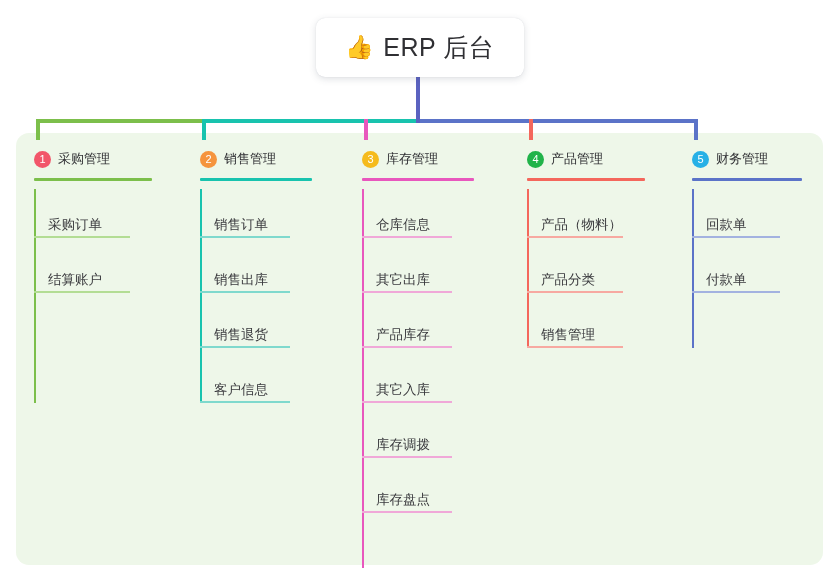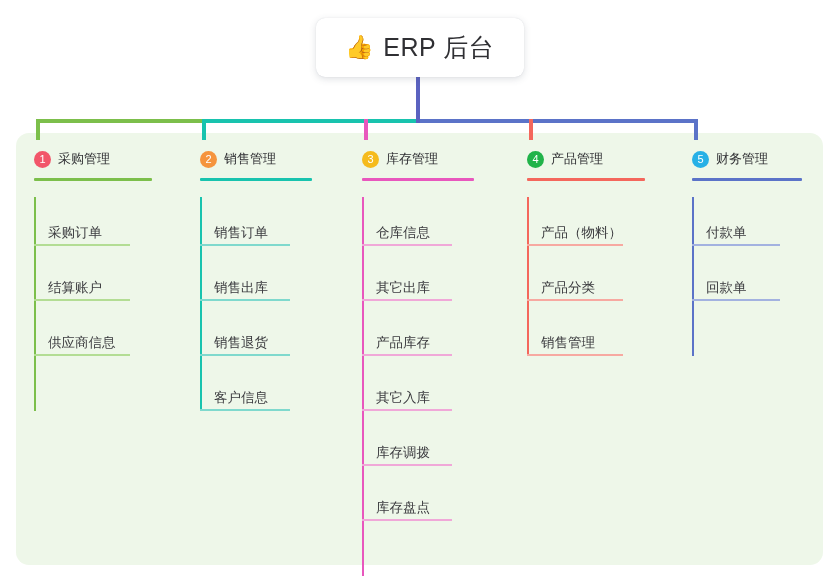--- a/index.html
+++ b/index.html
@@ -38,21 +38,21 @@
   .col{position:absolute;z-index:5;}
   .col-head{display:flex;align-items:center;gap:7px;height:26px;padding-left:24px;}
   .badge{
     width:17px;height:17px;border-radius:50%;
     color:#fff;font-size:11px;line-height:17px;text-align:center;
     font-family:"Liberation Sans",sans-serif;flex:none;
   }
   .col-title{font-size:13px;color:#2f2f33;white-space:nowrap;}
   .head-rule{height:3px;margin-top:6px;border-radius:1px;}
 
-  .items{position:relative;margin-top:16px;}
+  .items{position:relative;margin-top:8px;}
   .spine{position:absolute;left:24px;top:0;width:2px;}
   .item{position:relative;height:55px;}
   .item-label{
     position:absolute;left:38px;bottom:10px;
     font-size:13.5px;color:#3a3a3e;white-space:nowrap;
   }
   .item-rule{position:absolute;left:24px;bottom:6px;height:2px;}
 </style>
 </head>
 <body>
@@ -90,24 +90,20 @@
         <div class="items" style="height: 220px;">
           <div class="spine" style="height: 214px; background: rgb(124, 191, 75);"></div>
           <div class="item">
             <span class="item-label">采购订单</span>
             <div class="item-rule" style="background: rgb(179, 221, 148); width: 96px;"></div>
           </div>
           <div class="item">
             <span class="item-label">结算账户</span>
             <div class="item-rule" style="background: rgb(179, 221, 148); width: 96px;"></div>
           </div>
-          <div class="item">
-            <span class="item-label">供应商信息</span>
-            <div class="item-rule" style="background: rgb(179, 221, 148); width: 96px;"></div>
-          </div>
         </div>
       </div>
       <div class="col" style="left: 176px; top: 146px; width: 152px;">
         <div class="col-head">
           <span class="badge" style="background: rgb(245, 148, 61);">2</span>
           <span class="col-title">销售管理</span>
         </div>
         <div class="head-rule" style="background: rgb(24, 195, 174); margin-left: 24px; width: 112px;"></div>
         <div class="items" style="height: 220px;">
           <div class="spine" style="height: 214px; background: rgb(24, 195, 174);"></div>
@@ -187,24 +183,24 @@
       </div>
       <div class="col" style="left: 668px; top: 146px; width: 150px;">
         <div class="col-head">
           <span class="badge" style="background: rgb(39, 176, 230);">5</span>
           <span class="col-title">财务管理</span>
         </div>
         <div class="head-rule" style="background: rgb(91, 115, 200); margin-left: 24px; width: 110px;"></div>
         <div class="items" style="height: 165px;">
           <div class="spine" style="height: 159px; background: rgb(91, 115, 200);"></div>
           <div class="item">
+            <span class="item-label">回款单</span>
+            <div class="item-rule" style="background: rgb(163, 178, 224); width: 88px;"></div>
+          </div>
+          <div class="item">
             <span class="item-label">付款单</span>
             <div class="item-rule" style="background: rgb(163, 178, 224); width: 88px;"></div>
           </div>
-          <div class="item">
-            <span class="item-label">回款单</span>
-            <div class="item-rule" style="background: rgb(163, 178, 224); width: 88px;"></div>
-          </div>
         </div>
       </div>
     </div>
 
 </div>
 
 </body></html>

